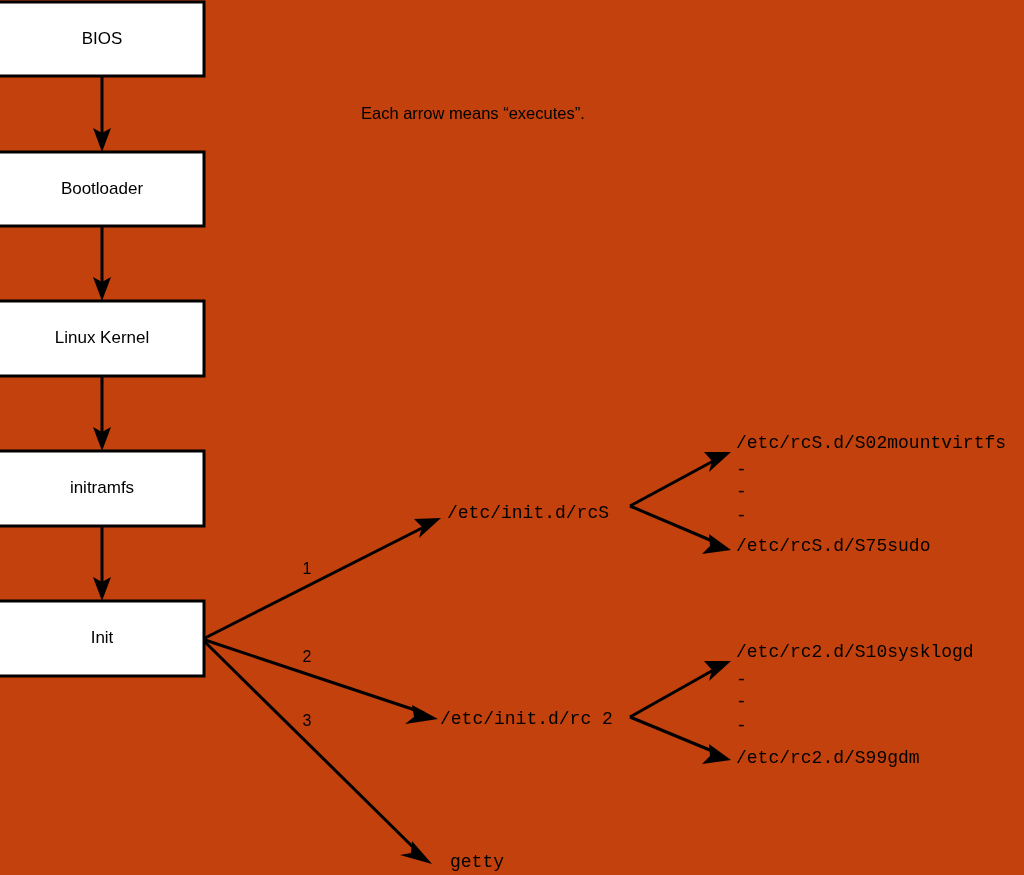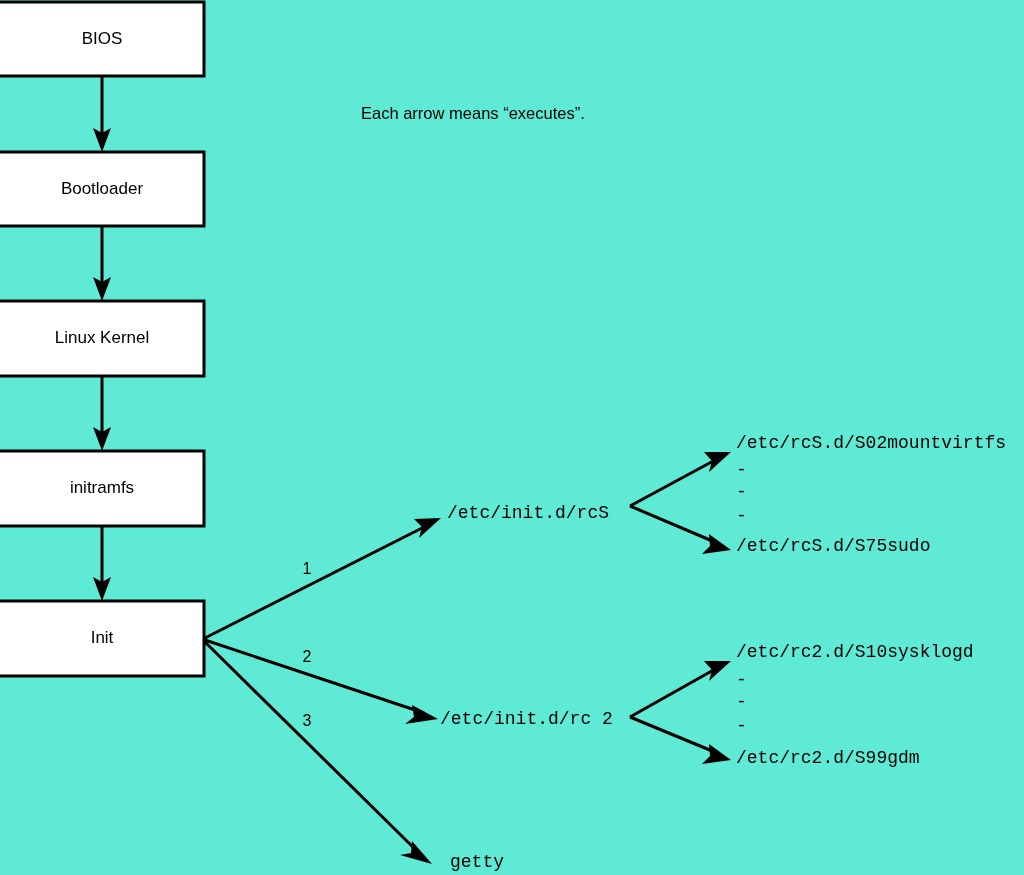--- a/index.html
+++ b/index.html
@@ -9,21 +9,21 @@
     background: #ffffff;
   }
   body {
     font-family: "Liberation Sans", sans-serif;
     color: #000000;
   }
   #canvas {
     position: relative;
     width: 1024px;
     height: 875px;
-    background: #5eead4;
+    background: #c2410c;
     overflow: hidden;
   }
   svg#diagram-svg {
     position: absolute;
     left: 0;
     top: 0;
     width: 1024px;
     height: 875px;
     display: block;
   }

